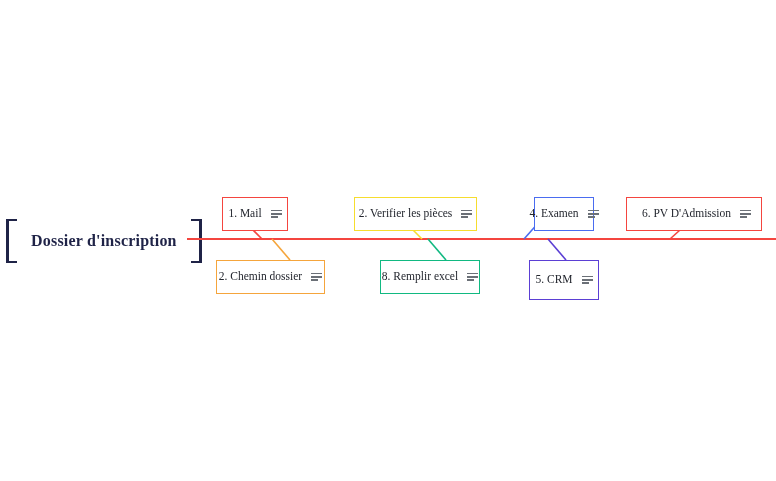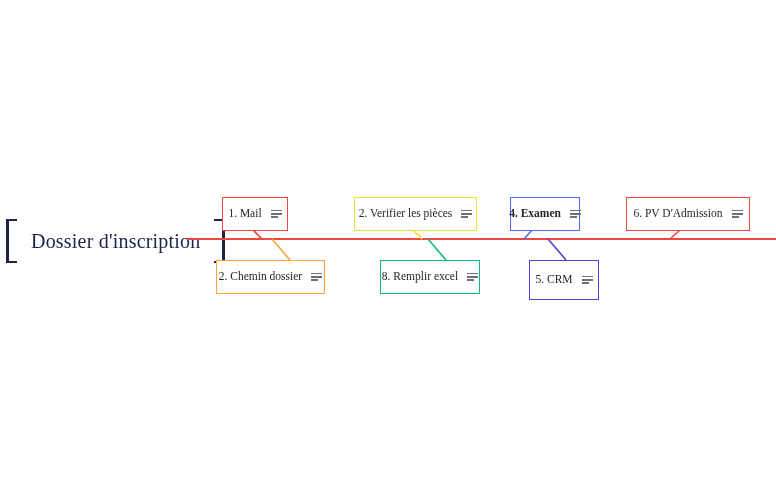--- a/index.html
+++ b/index.html
@@ -36,22 +36,22 @@
     border-bottom: 2px solid #1f2347;
   }
   .bracket.left {
     border-left: 3px solid #1f2347;
   }
   .bracket.right {
     border-right: 3px solid #1f2347;
   }
   #root-title {
     font-family: "Liberation Serif", "DejaVu Serif", serif;
-    font-weight: normal;
-    font-size: 20px;
+    font-weight: bold;
+    font-size: 16px;
     color: #1f2347;
     letter-spacing: 0.2px;
     padding: 0 14px;
     white-space: nowrap;
   }
 
   
   #spine {
     position: absolute;
     left: 187px;
@@ -158,37 +158,37 @@
         </span>
       </div>
       <div class="topic" style="left: 380px; top: 260px; width: 100px; height: 24px; border-color: rgb(17, 185, 129);">
         <span class="label">8. Remplir excel</span>
         <span class="list-icon">
           <i style="background: rgb(107, 112, 119);"></i>
           <i style="background: rgb(107, 112, 119);"></i>
           <i style="background: rgb(107, 112, 119);"></i>
         </span>
       </div>
-      <div class="topic" style="left: 510px; top: 197px; width: 70px; height: 24px; border-color: rgb(74, 108, 240); font-weight: bold;">
+      <div class="topic" style="left: 534px; top: 197px; width: 60px; height: 24px; border-color: rgb(74, 108, 240);">
         <span class="label">4. Examen</span>
         <span class="list-icon">
           <i style="background: rgb(107, 112, 119);"></i>
           <i style="background: rgb(107, 112, 119);"></i>
           <i style="background: rgb(107, 112, 119);"></i>
         </span>
       </div>
       <div class="topic" style="left: 529px; top: 260px; width: 70px; height: 40px; border-color: rgb(91, 63, 212);">
         <span class="label">5. CRM</span>
         <span class="list-icon">
           <i style="background: rgb(107, 112, 119);"></i>
           <i style="background: rgb(107, 112, 119);"></i>
           <i style="background: rgb(107, 112, 119);"></i>
         </span>
       </div>
-      <div class="topic" style="left: 626px; top: 197px; width: 124px; height: 24px; border-color: rgb(244, 69, 63);">
+      <div class="topic" style="left: 626px; top: 197px; width: 136px; height: 24px; border-color: rgb(244, 69, 63); justify-content: flex-end;">
         <span class="label">6. PV D'Admission</span>
         <span class="list-icon">
           <i style="background: rgb(107, 112, 119);"></i>
           <i style="background: rgb(107, 112, 119);"></i>
           <i style="background: rgb(107, 112, 119);"></i>
         </span>
       </div>
     </div>
 </div>
 

